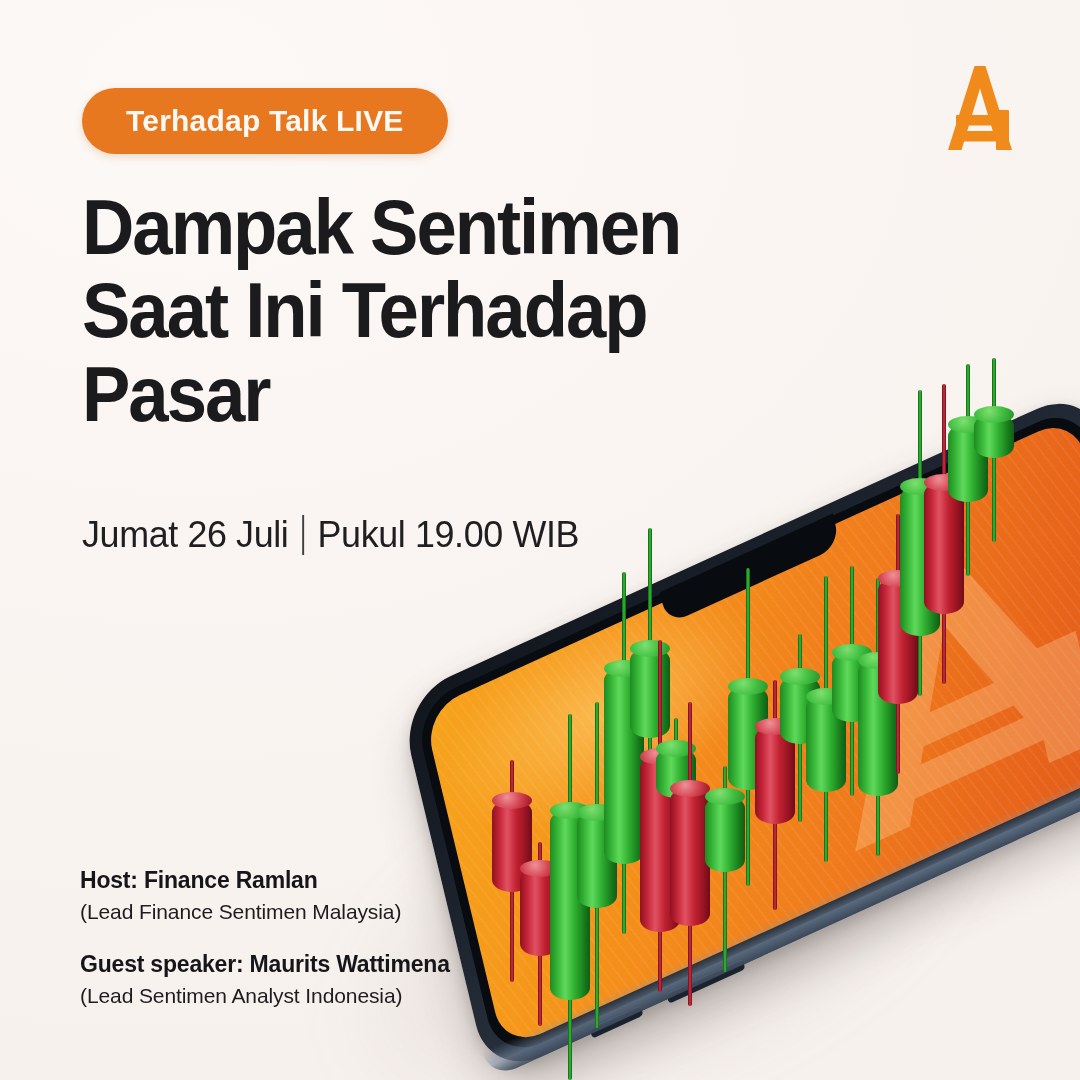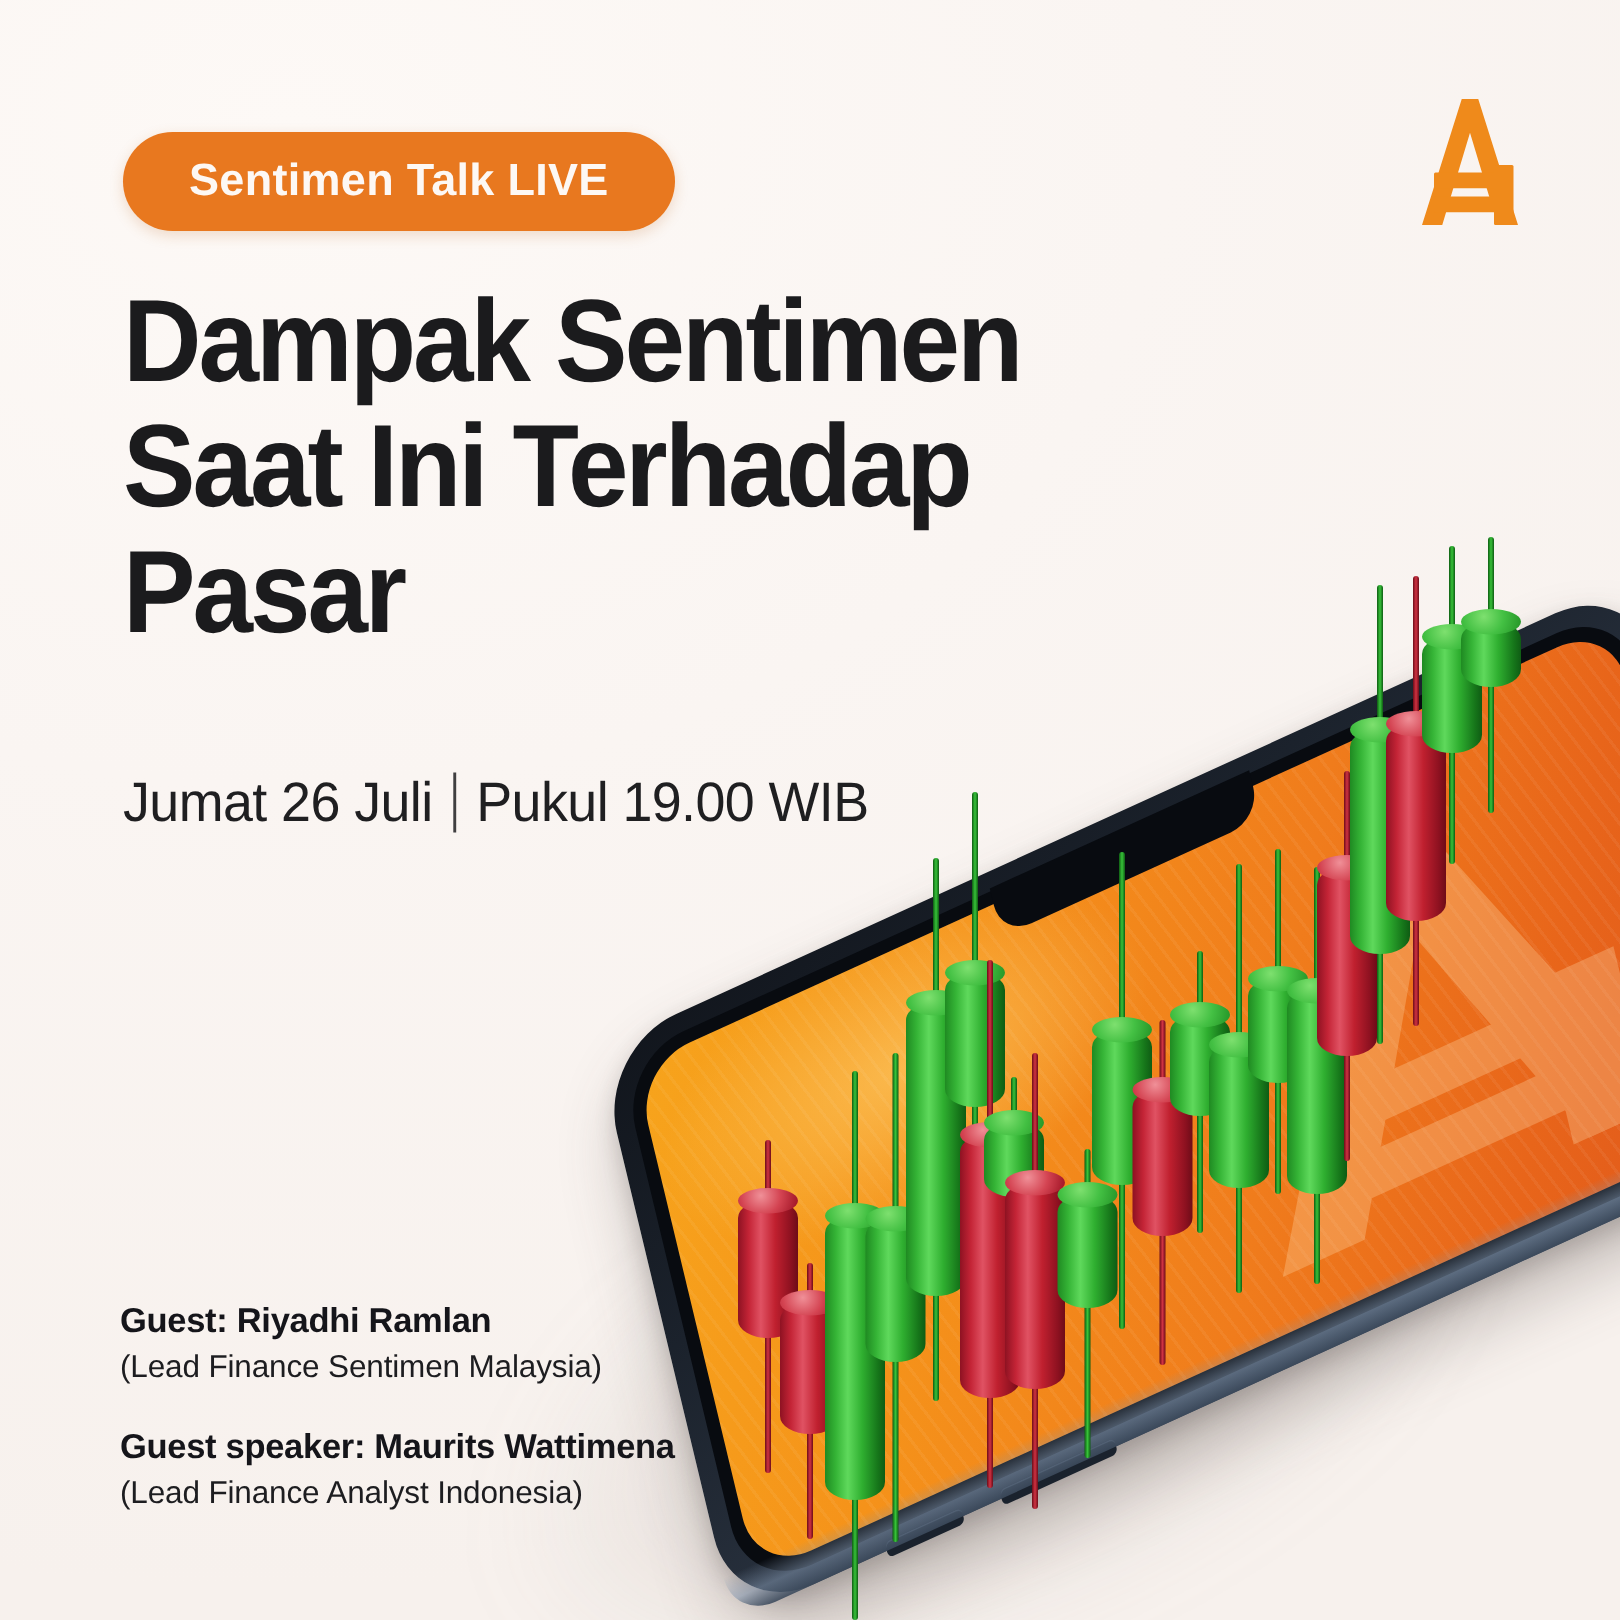--- a/index.html
+++ b/index.html
@@ -183,43 +183,43 @@
       <g fill="#ef8a1b">
         <path d="M44.5 8 h11 L82 92 H68.5 L50 30.5 L31.5 92 H18 Z"></path>
         <rect x="26" y="57" width="52" height="10.5" rx="1"></rect>
         <rect x="26" y="73" width="52" height="10.5" rx="1"></rect>
         <rect x="66" y="52" width="13" height="40" rx="1"></rect>
       </g>
     </svg>
   </div>
 
   <div class="badge">
-    <span>Sentimen Talk LIVE</span>
+    <span>Terhadap Talk LIVE</span>
   </div>
 
   <div class="headline">
     <span class="ln">Dampak Sentimen</span>
     <span class="ln">Saat Ini Terhadap</span>
     <span class="ln">Pasar</span>
   </div>
 
   <div class="datetime">
     <span>Jumat 26 Juli</span>
     <span class="sep"></span>
     <span>Pukul 19.00 WIB</span>
   </div>
 
   <div class="speakers">
     <div class="sp-row">
-      <div class="sp-name">Guest: Riyadhi Ramlan</div>
+      <div class="sp-name">Host: Finance Ramlan</div>
       <div class="sp-role">(Lead Finance Sentimen Malaysia)</div>
     </div>
     <div class="sp-row">
       <div class="sp-name">Guest speaker: Maurits Wattimena</div>
-      <div class="sp-role">(Lead Finance Analyst Indonesia)</div>
+      <div class="sp-role">(Lead Sentimen Analyst Indonesia)</div>
     </div>
   </div>
 
   <div class="scene">
 
     <div class="phone-wrap">
       <div class="phone">
         <div class="bezel">
           <div class="screen">
             <div class="glow"></div>

